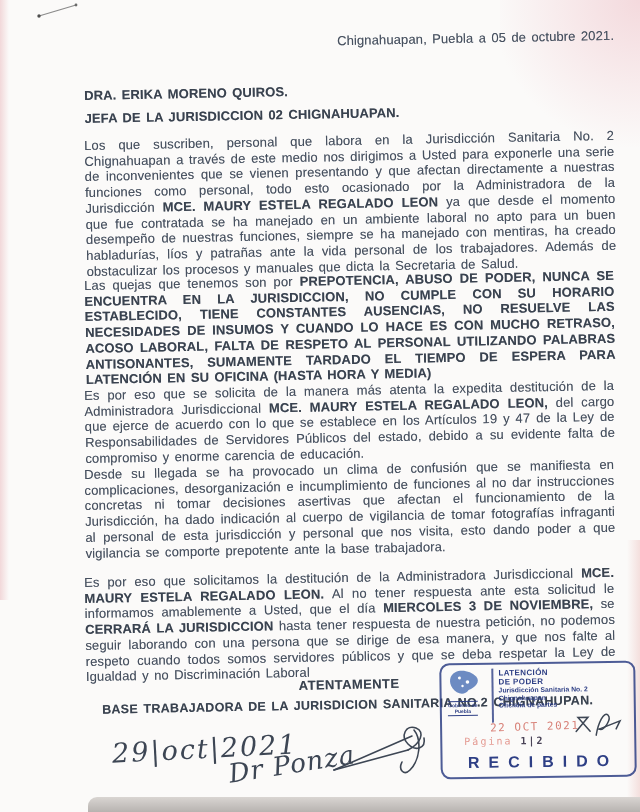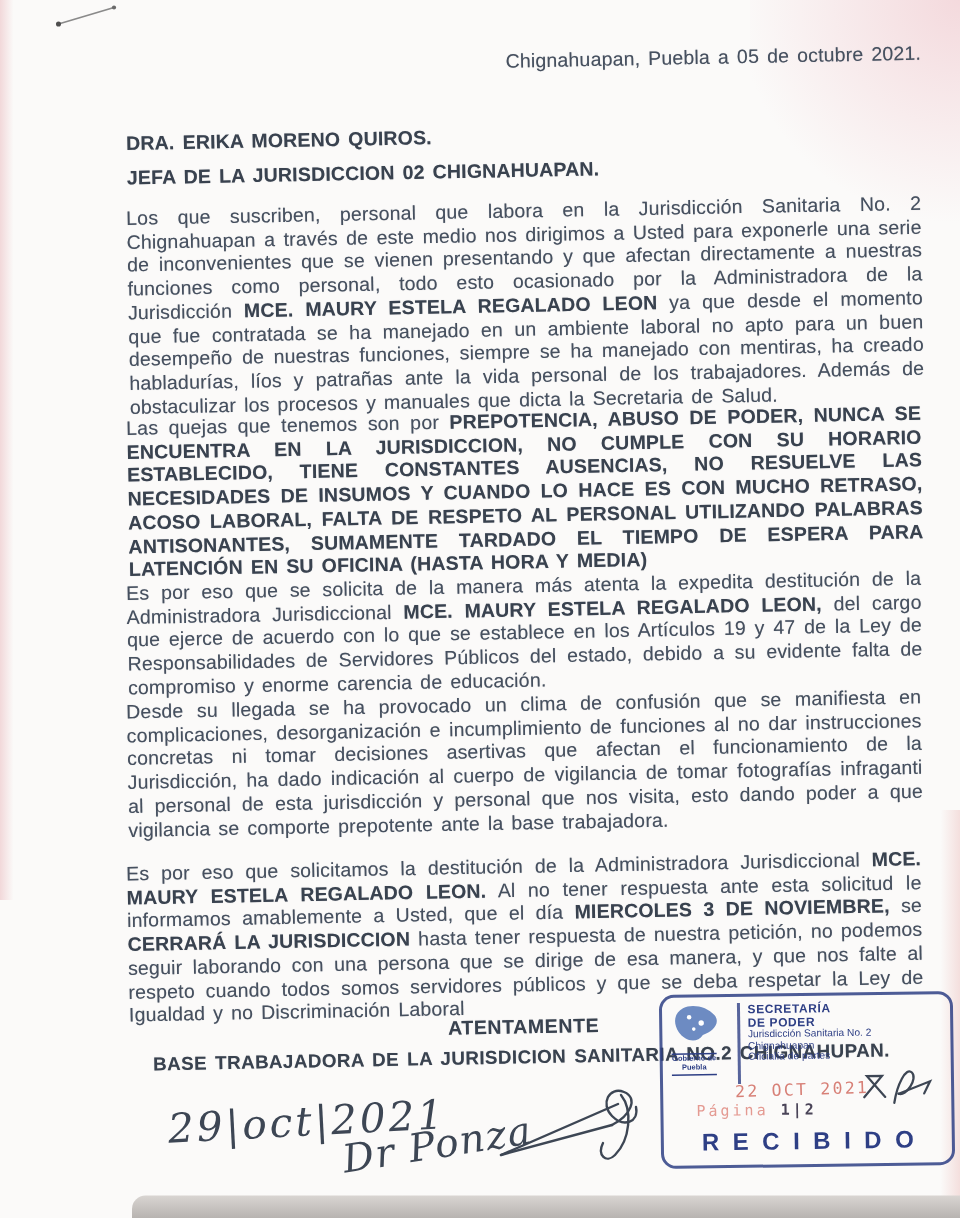--- a/index.html
+++ b/index.html
@@ -44,21 +44,21 @@
     border:2.5px solid rgba(46,63,133,.85);border-radius:10px;
     transform:rotate(-.8deg);color:var(--stamp-blue,#2e3f85);}
   .stamp-head{display:flex;padding:4px 3px 0 6px;}
   .stamp-logo{width:42px;position:relative;flex:none;}
   .logo-caption{font-size:5px;font-weight:bold;line-height:5.5px;color:var(--stamp-blue,#2e3f85);
     border-top:1.5px solid var(--stamp-blue,#2e3f85);border-bottom:1.5px solid var(--stamp-blue,#2e3f85);
     width:30px;text-align:center;padding:1px 0;}
   .stamp-divider{width:2px;height:54px;background:rgba(46,63,133,.8);margin:0 5px 0 2px;flex:none;}
   .stamp-org{padding-top:1px;}
   .org-main{font-size:8px;font-weight:bold;letter-spacing:.4px;line-height:8.5px;}
-  .org-sub{font-size:6.8px;font-weight:normal;line-height:7.6px;}
+  .org-sub{font-size:6.8px;font-weight:bold;line-height:7.6px;}
   .stamp-date{position:absolute;left:48px;top:56px;font-family:"DejaVu Sans Mono",monospace;
     font-size:11px;letter-spacing:1.5px;color:var(--stamp-red,#cf6257);opacity:.8;transform:rotate(-1deg);}
   .stamp-page{position:absolute;left:22px;top:71px;font-family:"DejaVu Sans Mono",monospace;
     font-size:10px;letter-spacing:2px;color:#e49a92;}
   .stamp-page .pv{color:#4a4458;font-weight:bold;}
   .stamp-received{position:absolute;left:0;right:0;bottom:5px;text-align:center;
     font-size:16px;font-weight:bold;letter-spacing:9px;padding-left:9px;
     color:var(--stamp-blue,#2e3f85);}
   .stamp-initials{position:absolute;right:6px;top:42px;}
 </style>
@@ -115,21 +115,21 @@
         <svg width="34" height="28" viewBox="0 0 34 28">
           <path d="M8,3 C14,0 24,2 29,8 C33,13 28,19 21,21 C17,27 9,25 5,19 C1,13 2,6 8,3 Z" fill="#5377b8" opacity="0.85"></path>
           <circle cx="12" cy="9" r="1.5" fill="#fff"></circle>
           <circle cx="20" cy="13" r="1.8" fill="#fff"></circle>
           <circle cx="15" cy="17" r="1.2" fill="#fff"></circle>
         </svg>
         <div class="logo-caption">Gobierno de Puebla</div>
       </div>
       <div class="stamp-divider"></div>
       <div class="stamp-org">
-        <div class="org-main">SECRETARÍA</div>
+        <div class="org-main">LATENCIÓN</div>
         <div class="org-main">DE PODER</div>
         <div class="org-sub">Jurisdicción Sanitaria No. 2</div>
         <div class="org-sub">Chignahuapan</div>
         <div class="org-sub">Oficialía de partes</div>
       </div>
     </div>
     <div class="stamp-date">22 OCT 2021</div>
     <div class="stamp-page">
       <span>Página</span>
       <span class="pv">1|2</span>

